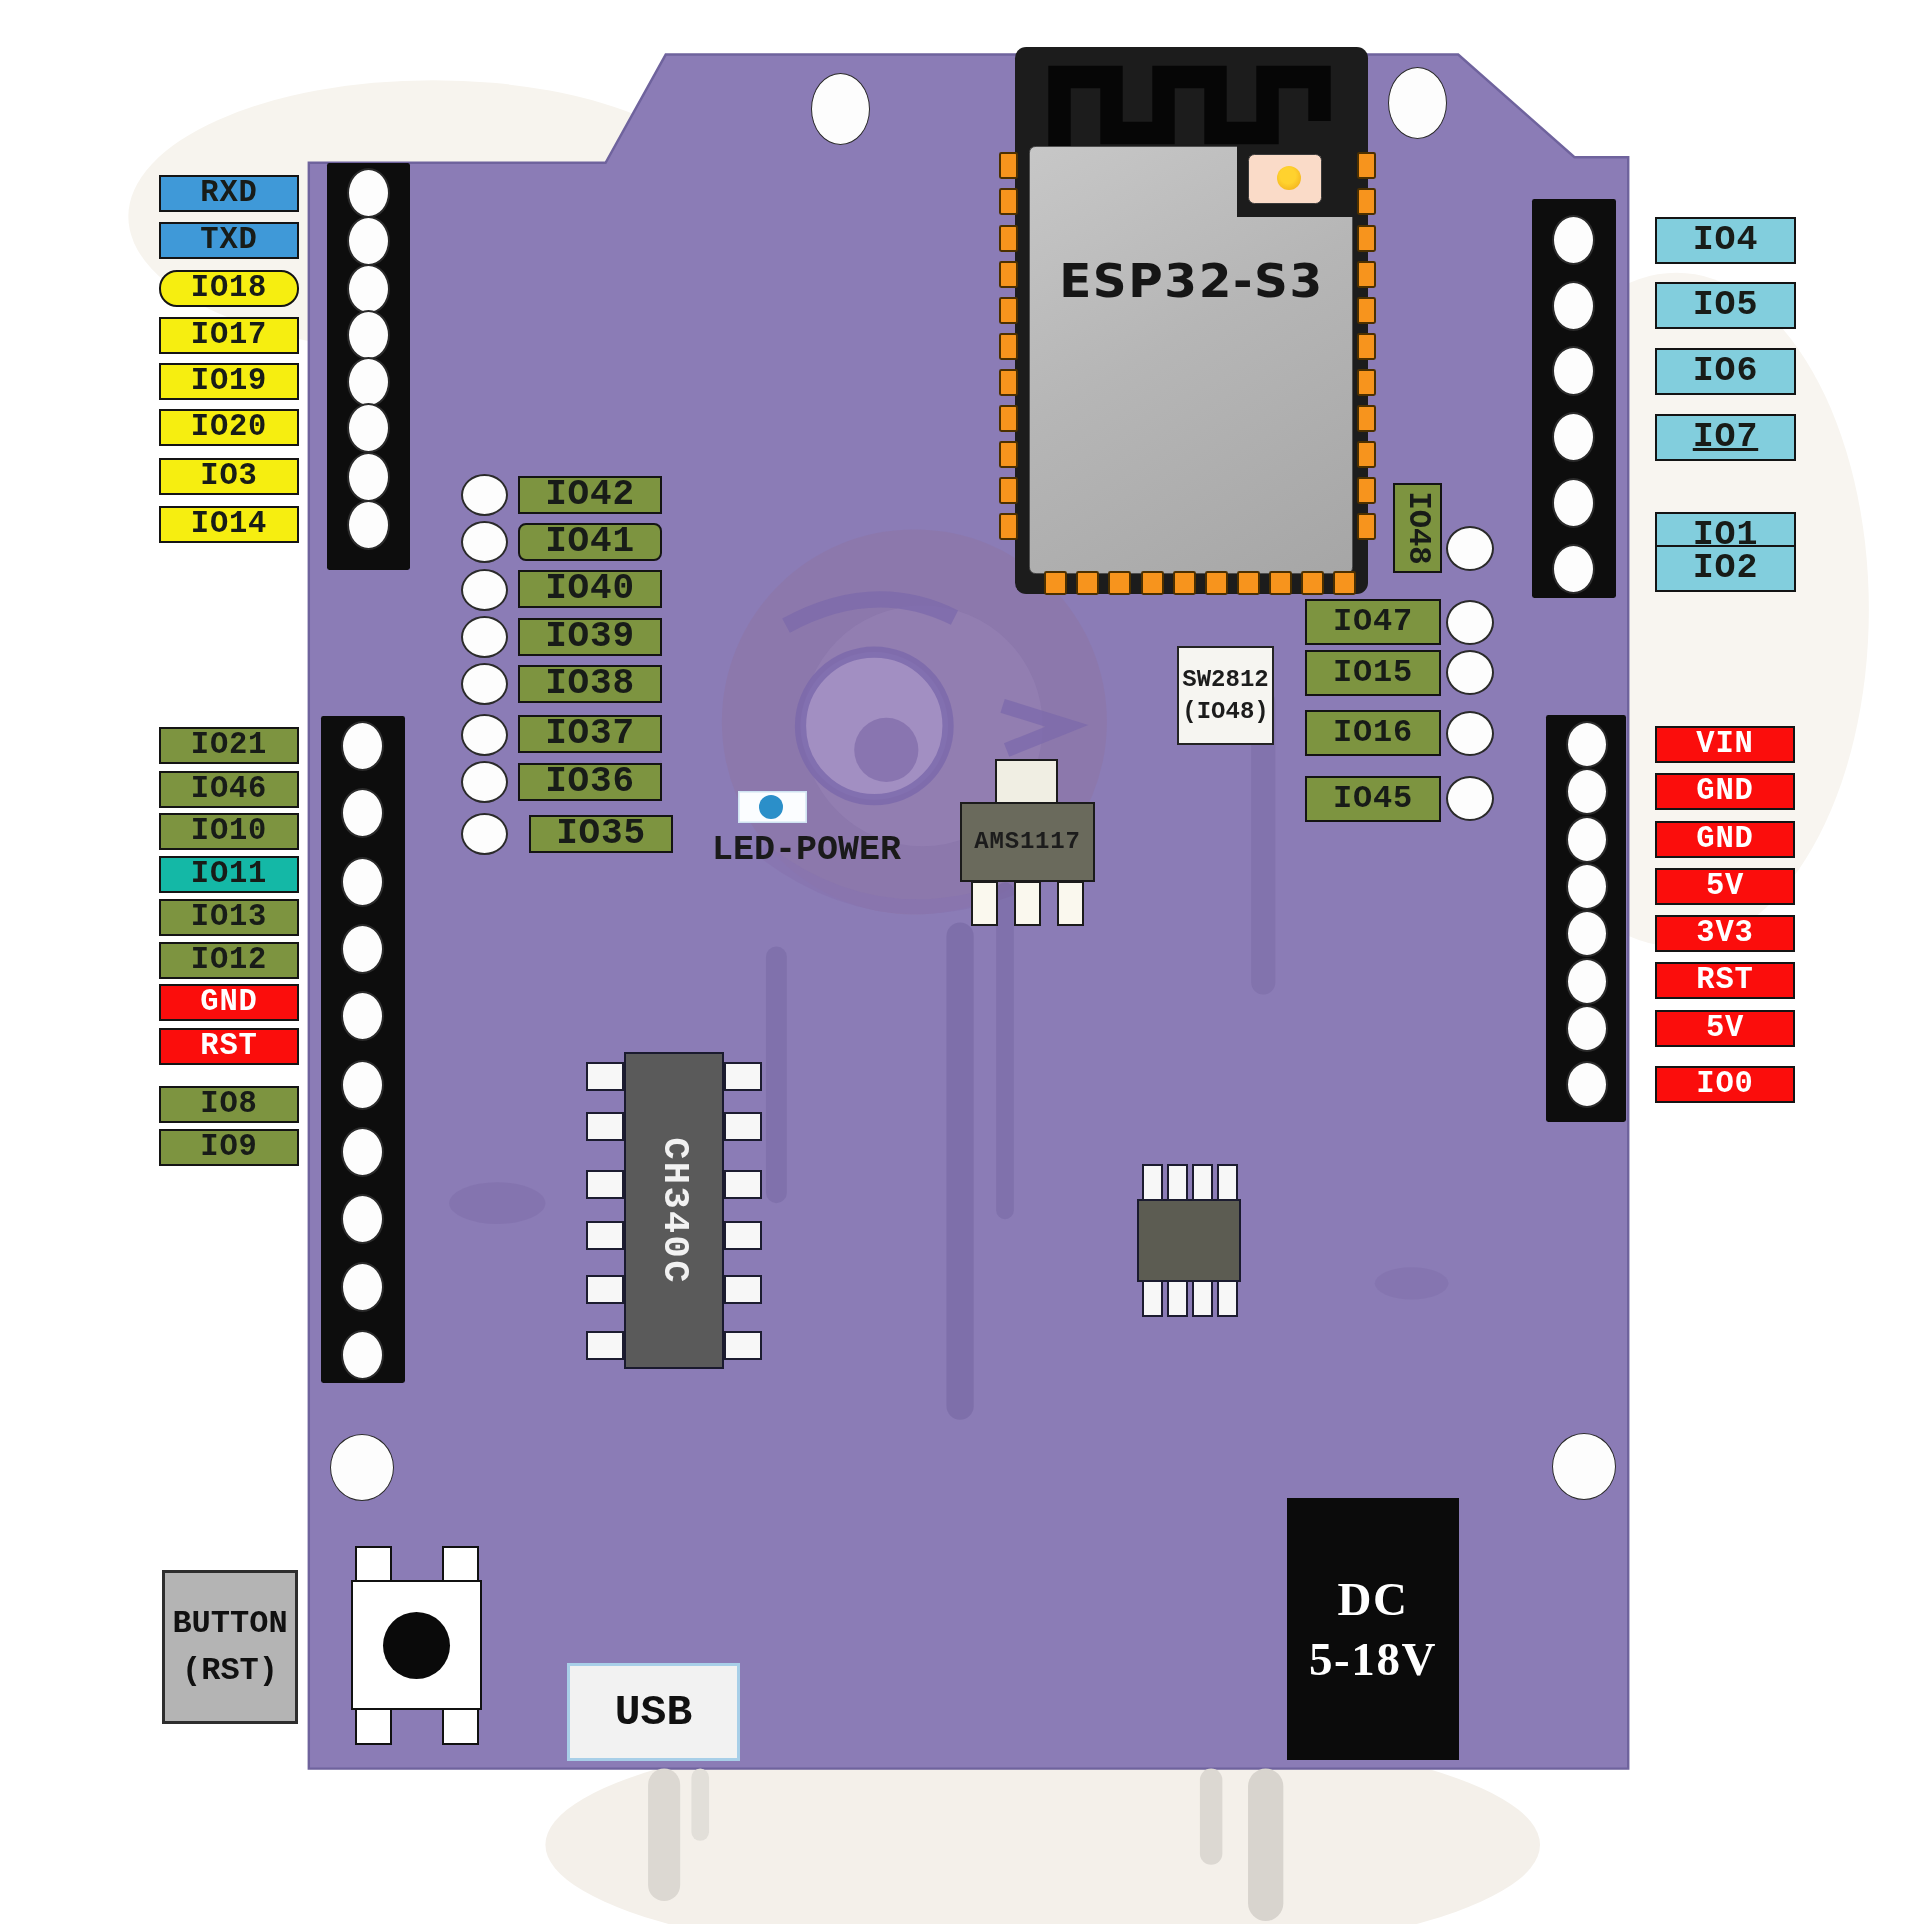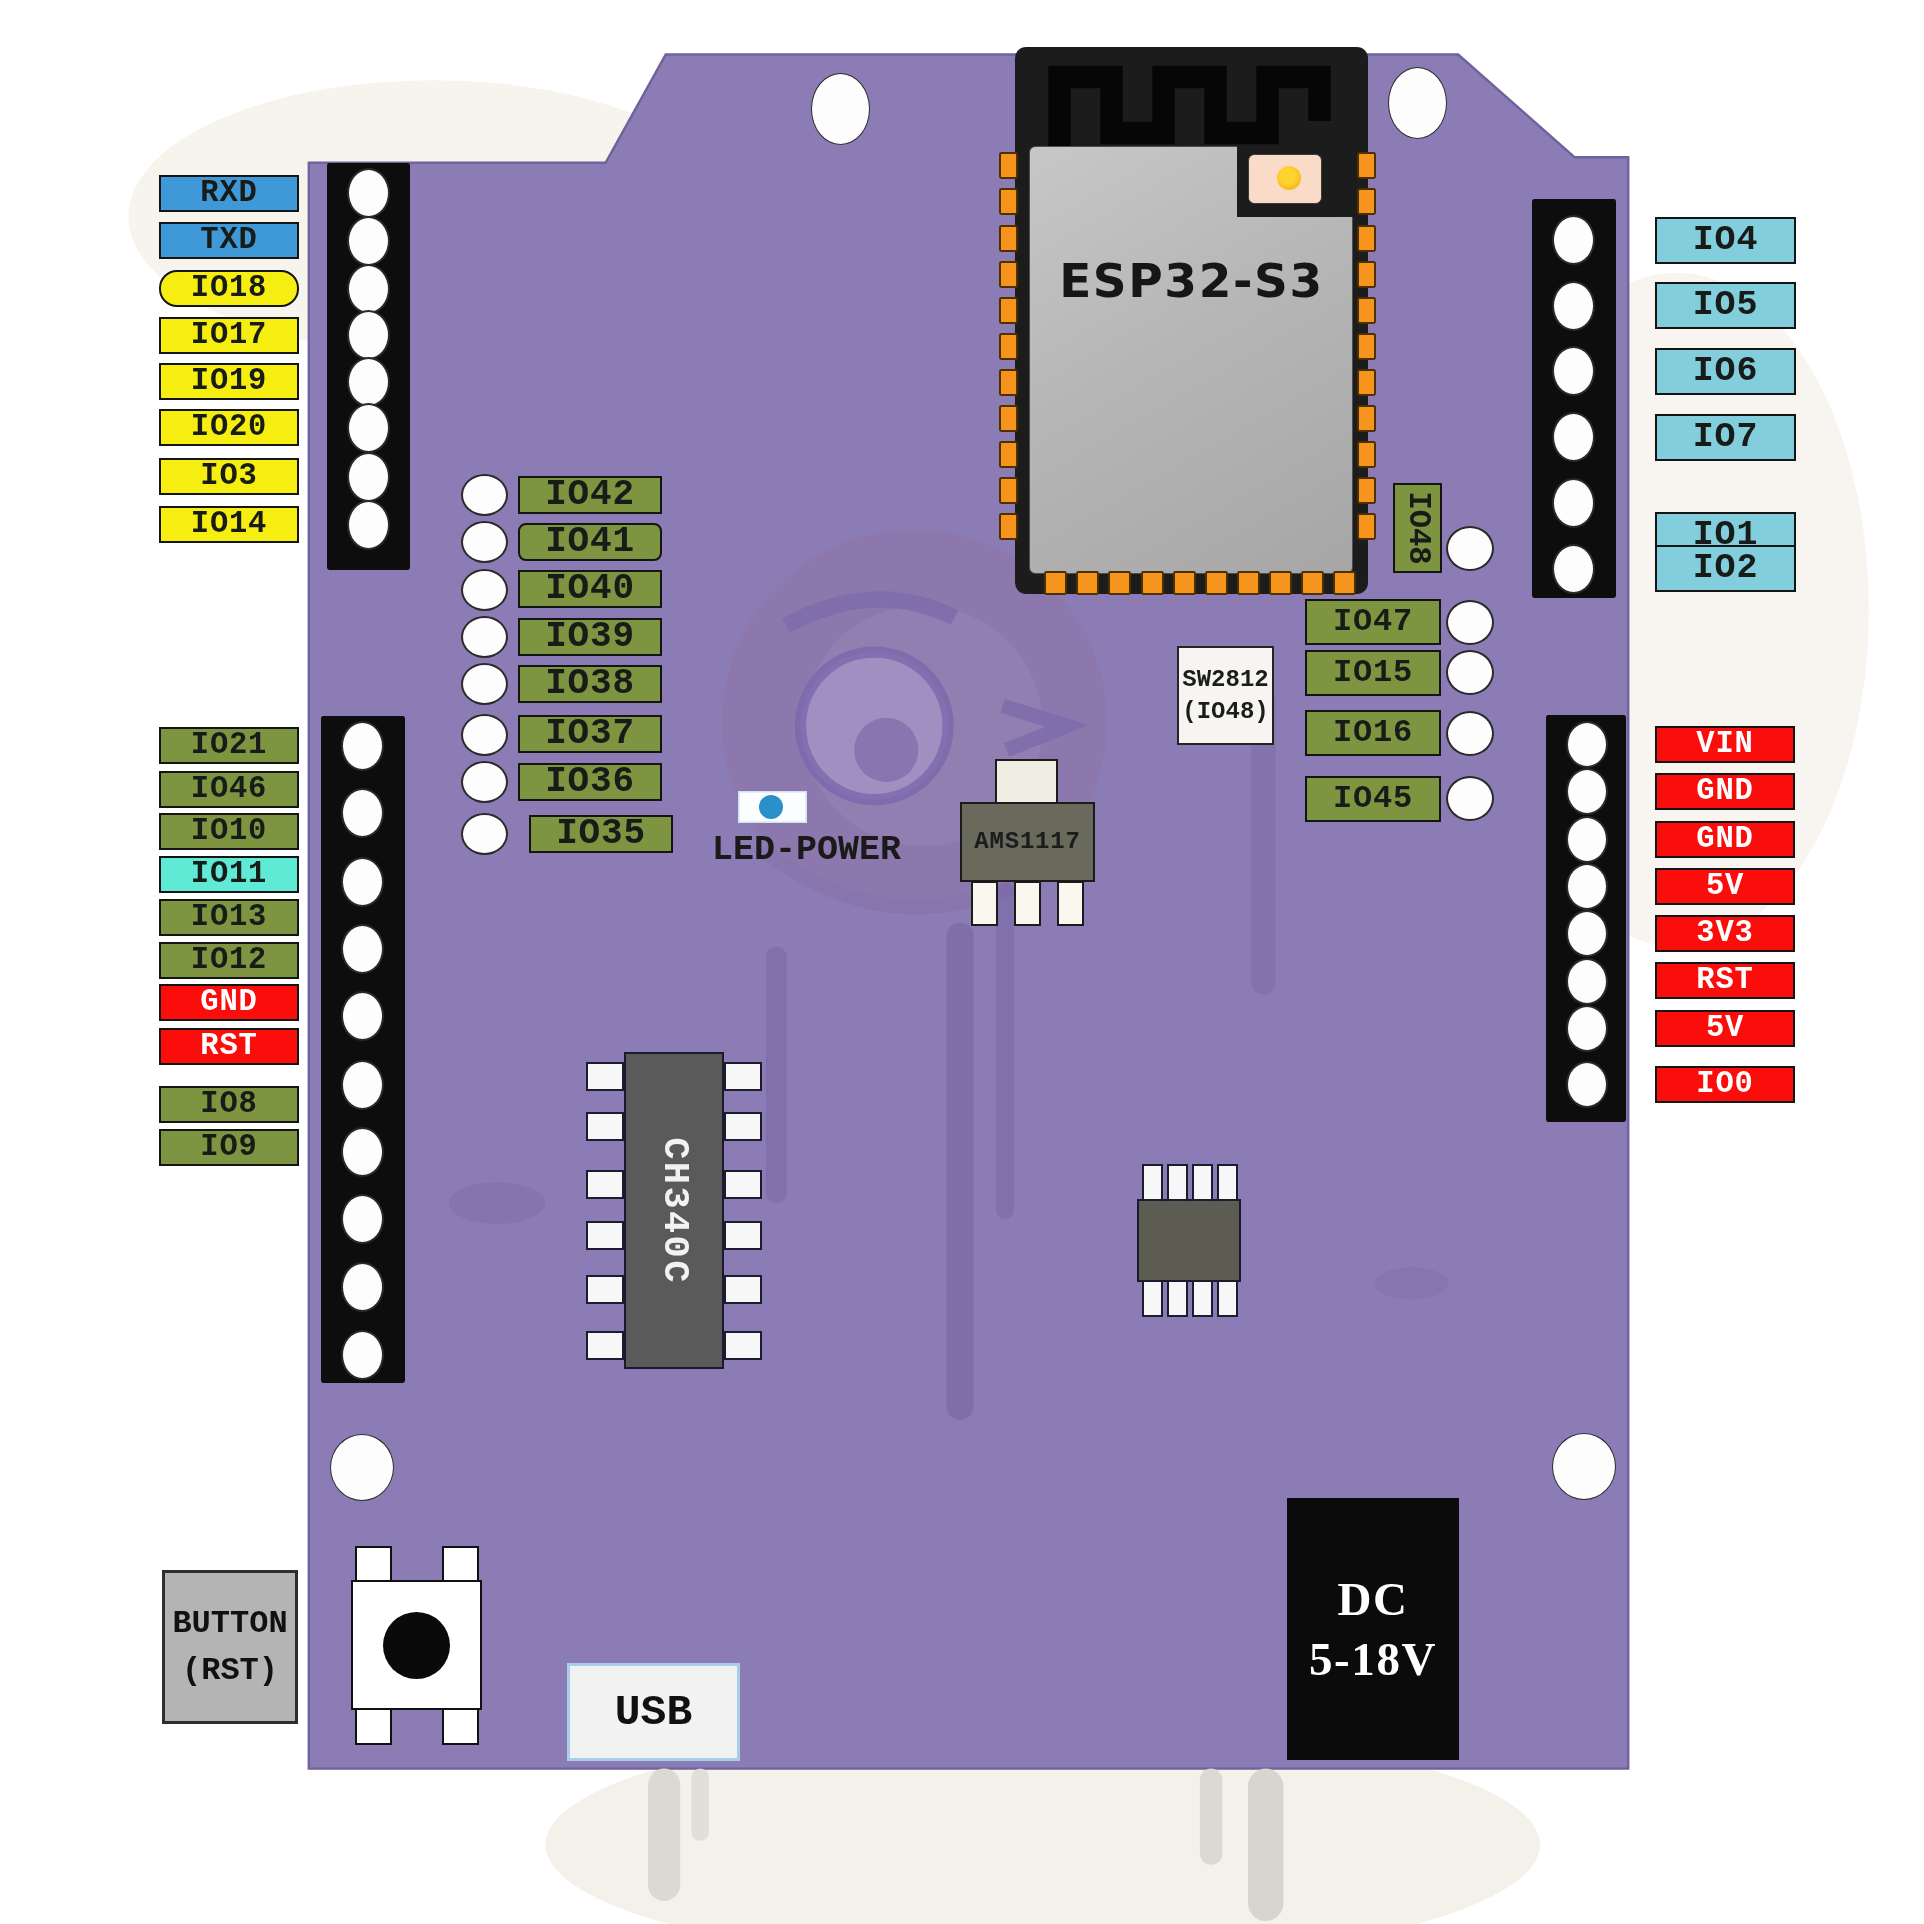--- a/index.html
+++ b/index.html
@@ -161,41 +161,41 @@
   <div class="plabel" style="left: 159px; top: 270px; background: rgb(246, 238, 16); border-radius: 18px;">IO18</div>
   <div class="plabel" style="left: 159px; top: 317px; background: rgb(246, 238, 16);">IO17</div>
   <div class="plabel" style="left: 159px; top: 363px; background: rgb(246, 238, 16);">IO19</div>
   <div class="plabel" style="left: 159px; top: 409px; background: rgb(246, 238, 16);">IO20</div>
   <div class="plabel" style="left: 159px; top: 458px; background: rgb(246, 238, 16);">IO3</div>
   <div class="plabel" style="left: 159px; top: 506px; background: rgb(246, 238, 16);">IO14</div>
 
   <div class="plabel" style="left: 159px; top: 727px; background: rgb(125, 148, 64);">IO21</div>
   <div class="plabel" style="left: 159px; top: 771px; background: rgb(125, 148, 64);">IO46</div>
   <div class="plabel" style="left: 159px; top: 813px; background: rgb(125, 148, 64);">IO10</div>
-  <div class="plabel" style="left: 159px; top: 856px; background: #5eead4;">IO11</div>
+  <div class="plabel" style="left: 159px; top: 856px; background: #14b8a6;">IO11</div>
   <div class="plabel" style="left: 159px; top: 899px; background: rgb(125, 148, 64);">IO13</div>
   <div class="plabel" style="left: 159px; top: 942px; background: rgb(125, 148, 64);">IO12</div>
   <div class="plabel red-t" style="left: 159px; top: 984px; background: rgb(251, 13, 12);">GND</div>
   <div class="plabel red-t" style="left: 159px; top: 1028px; background: rgb(251, 13, 12);">RST</div>
   <div class="plabel" style="left: 159px; top: 1086px; background: rgb(125, 148, 64);">IO8</div>
   <div class="plabel" style="left: 159px; top: 1129px; background: rgb(125, 148, 64);">IO9</div>
 
   <div class="plabel h47" style="left: 518px; top: 476px; background: rgb(125, 148, 64);">IO42</div>
   <div class="plabel h47" style="left: 518px; top: 523px; background: rgb(125, 148, 64); border-radius: 8px;">IO41</div>
   <div class="plabel h47" style="left: 518px; top: 570px; background: rgb(125, 148, 64);">IO40</div>
   <div class="plabel h47" style="left: 518px; top: 618px; background: rgb(125, 148, 64);">IO39</div>
   <div class="plabel h47" style="left: 518px; top: 665px; background: rgb(125, 148, 64);">IO38</div>
   <div class="plabel h47" style="left: 518px; top: 715px; background: rgb(125, 148, 64);">IO37</div>
   <div class="plabel h47" style="left: 518px; top: 763px; background: rgb(125, 148, 64);">IO36</div>
   <div class="plabel h47" style="left: 529px; top: 815px; background: rgb(125, 148, 64);">IO35</div>
 
   <div class="plabel h58" style="left: 1655px; top: 217px; background: rgb(130, 206, 221);">IO4</div>
   <div class="plabel h58" style="left: 1655px; top: 282px; background: rgb(130, 206, 221);">IO5</div>
   <div class="plabel h58" style="left: 1655px; top: 348px; background: rgb(130, 206, 221);">IO6</div>
-  <div class="plabel h58" style="left: 1655px; top: 414px; background: rgb(130, 206, 221);">IO7</div>
+  <div class="plabel h58" style="left: 1655px; top: 414px; background: rgb(130, 206, 221); text-decoration: underline;">IO7</div>
   <div class="plabel h58" style="left: 1655px; top: 480px; background: rgb(130, 206, 221); margin-top: 32px;">IO1</div>
   <div class="plabel h58" style="left: 1655px; top: 545px; background: rgb(130, 206, 221);">IO2</div>
 
   <div class="io48box">
     <span>IO48</span>
   </div>
   <div class="plabel h57" style="left: 1305px; top: 599px; background: rgb(125, 148, 64);">IO47</div>
   <div class="plabel h57" style="left: 1305px; top: 650px; background: rgb(125, 148, 64);">IO15</div>
   <div class="plabel h57" style="left: 1305px; top: 710px; background: rgb(125, 148, 64);">IO16</div>
   <div class="plabel h57" style="left: 1305px; top: 776px; background: rgb(125, 148, 64);">IO45</div>

